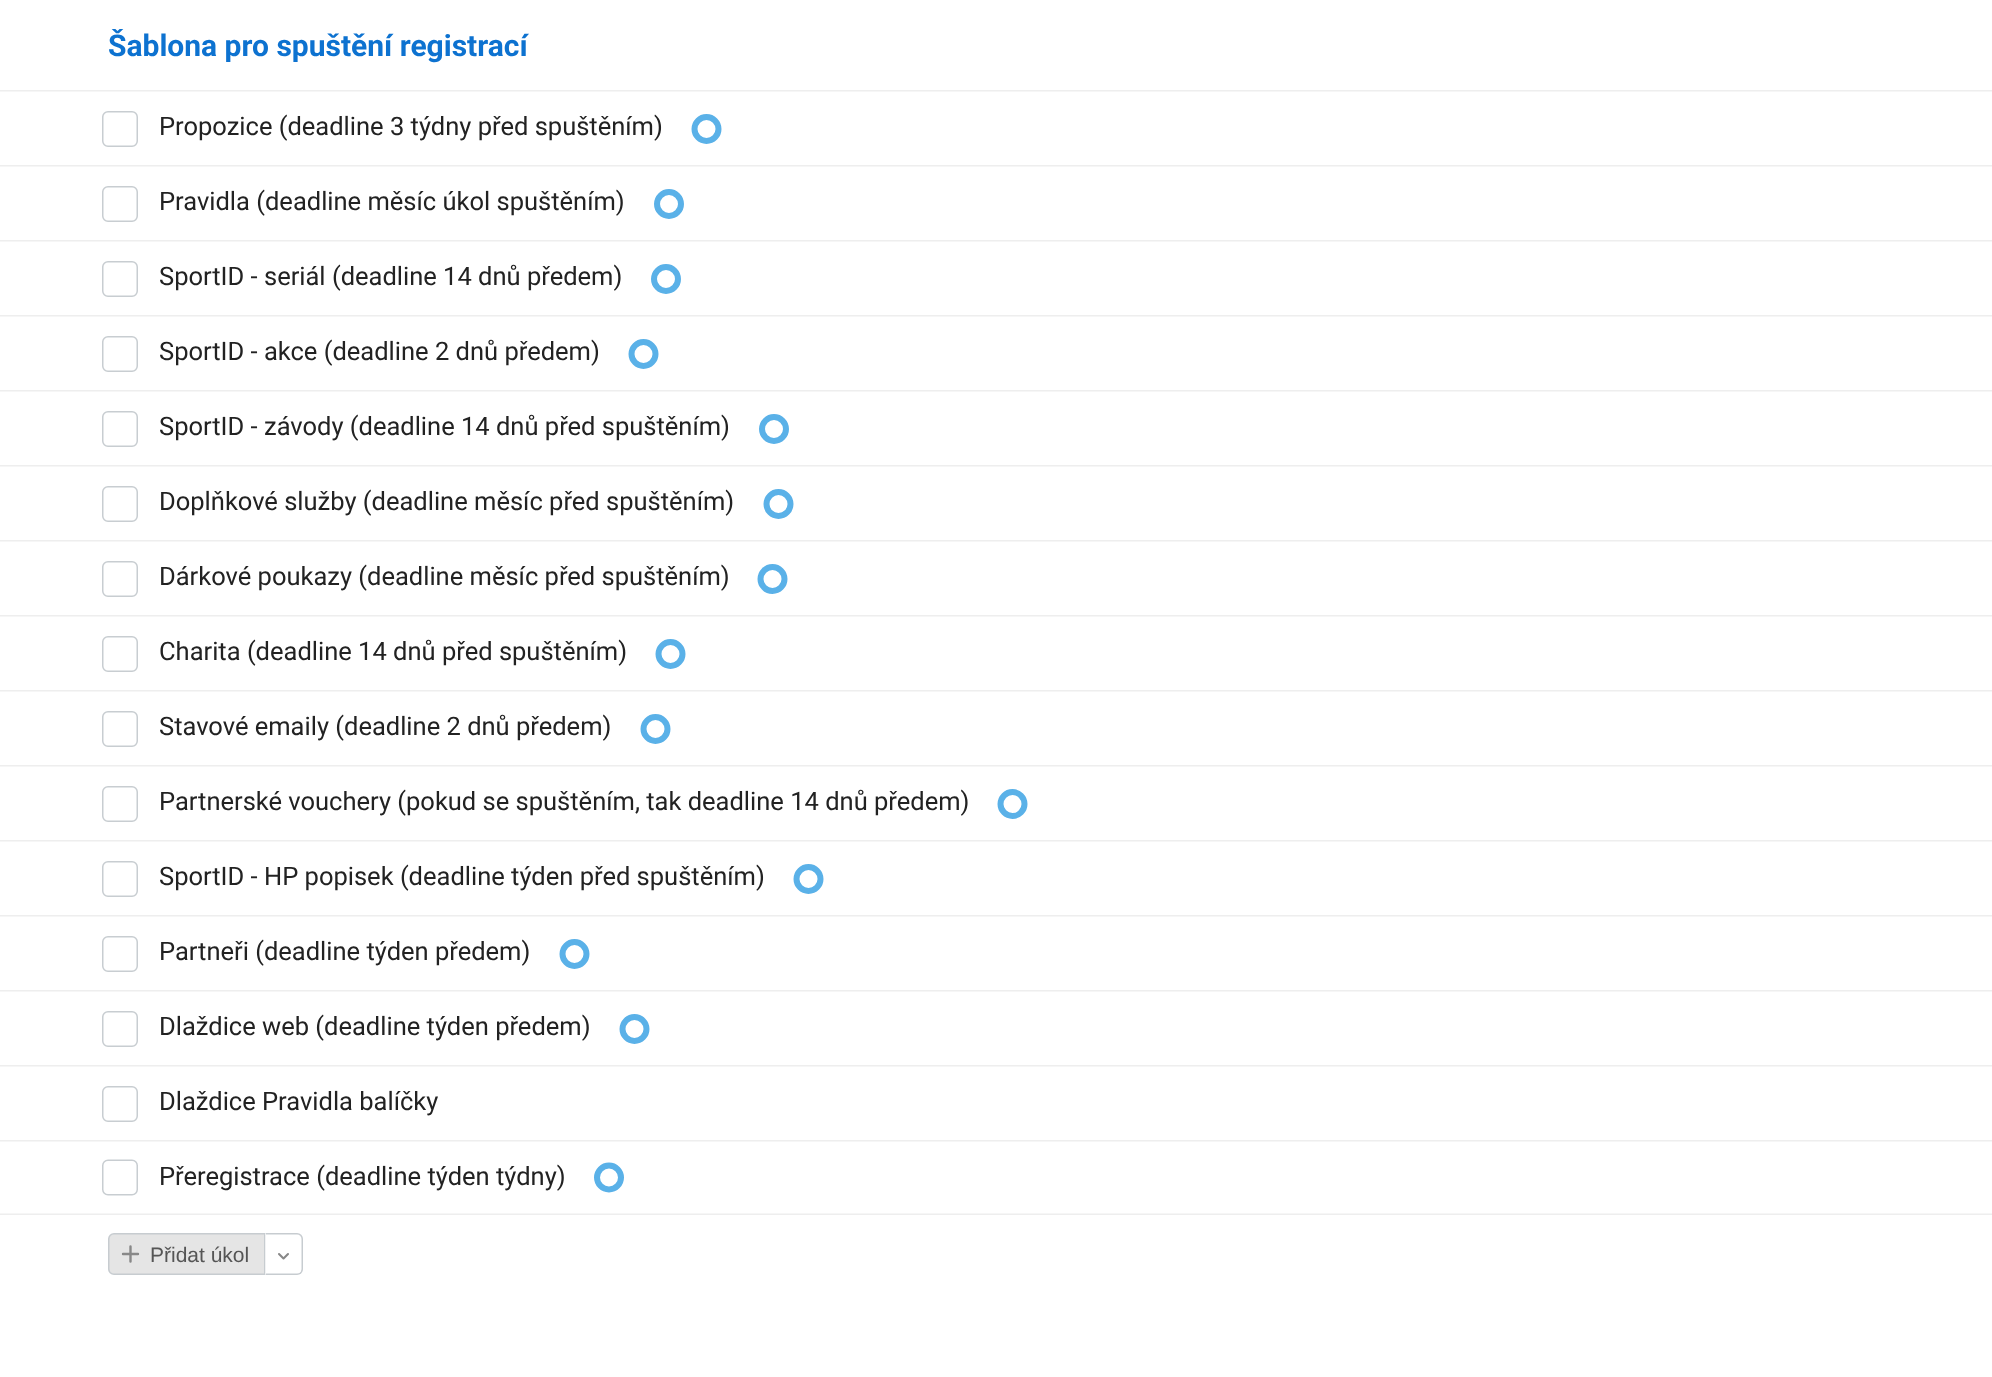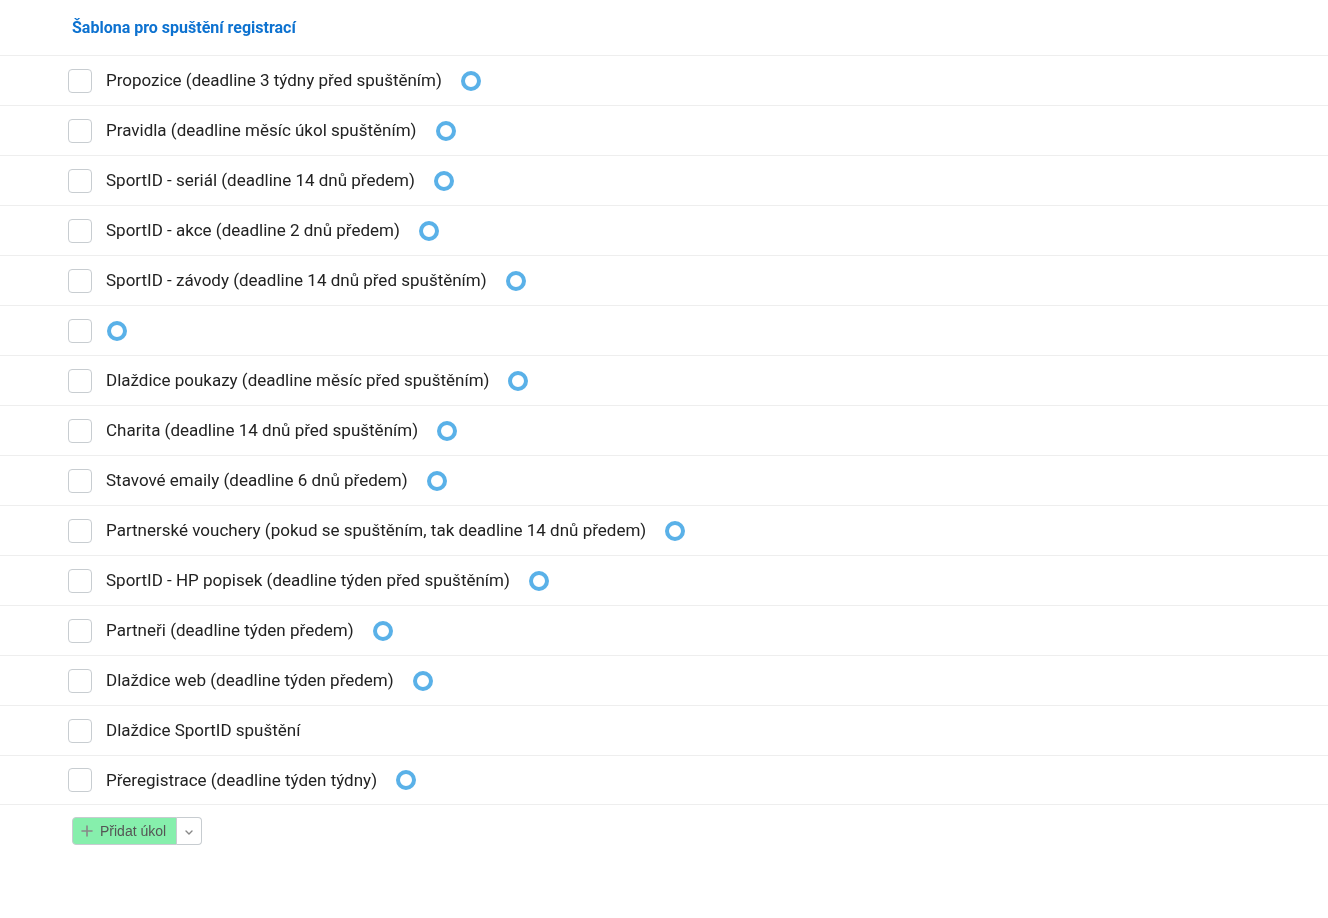--- a/index.html
+++ b/index.html
@@ -7,21 +7,21 @@
       font-family: -apple-system, BlinkMacSystemFont, "Segoe UI", Roboto, Helvetica, Arial, sans-serif;
       background: #fff;
       color: #333;
       font-size: 17px;
     }
     .container { width: 100%; }
     .header {
       padding: 18px 0 18px 72px;
       color: #0d72d0;
       font-weight: 700;
-      font-size: 16px;
+      font-size: 20px;
     }
     .task-list { width: 100%; }
     .task-row {
       display: flex;
       align-items: center;
       padding: 12px 0 12px 68px;
       border-top: 1px solid #eee;
       min-height: 50px;
     }
     .task-row:last-of-type { border-bottom: 1px solid #eee; }
@@ -53,21 +53,21 @@
     .footer {
       padding: 12px 0 0 72px;
       display: flex;
       align-items: stretch;
     }
     .btn-add {
       display: flex;
       align-items: center;
       border: 1px solid #c7ccd0;
       border-radius: 4px 0 0 4px;
-      background: #86efac;
+      background: #e5e5e5;
       padding: 5px 10px 5px 8px;
       font-size: 14px;
       color: #555;
       cursor: pointer;
     }
     .btn-add .plus-icon {
       margin-right: 7px;
       display: inline-flex;
     }
     .btn-dd {
@@ -129,47 +129,48 @@
         <div class="checkbox"></div>
         <span class="task-label">SportID - závody (deadline 14 dnů před spuštěním)</span>
         <span class="status-ring">
           <svg width="22" height="22" viewBox="0 0 22 22">
             <circle cx="11" cy="11" r="8" fill="none" stroke="#5ab1e8" stroke-width="4"></circle>
           </svg>
         </span>
       </div>
       <div class="task-row">
         <div class="checkbox"></div>
-        <span class="status-ring">
-          <svg width="22" height="22" viewBox="0 0 22 22">
-            <circle cx="11" cy="11" r="8" fill="none" stroke="#5ab1e8" stroke-width="4"></circle>
-          </svg>
-        </span>
-      </div>
-      <div class="task-row">
-        <div class="checkbox"></div>
-        <span class="task-label">Dlaždice poukazy (deadline měsíc před spuštěním)</span>
+        <span class="task-label">Doplňkové služby (deadline měsíc před spuštěním)</span>
+        <span class="status-ring">
+          <svg width="22" height="22" viewBox="0 0 22 22">
+            <circle cx="11" cy="11" r="8" fill="none" stroke="#5ab1e8" stroke-width="4"></circle>
+          </svg>
+        </span>
+      </div>
+      <div class="task-row">
+        <div class="checkbox"></div>
+        <span class="task-label">Dárkové poukazy (deadline měsíc před spuštěním)</span>
         <span class="status-ring">
           <svg width="22" height="22" viewBox="0 0 22 22">
             <circle cx="11" cy="11" r="8" fill="none" stroke="#5ab1e8" stroke-width="4"></circle>
           </svg>
         </span>
       </div>
       <div class="task-row">
         <div class="checkbox"></div>
         <span class="task-label">Charita (deadline 14 dnů před spuštěním)</span>
         <span class="status-ring">
           <svg width="22" height="22" viewBox="0 0 22 22">
             <circle cx="11" cy="11" r="8" fill="none" stroke="#5ab1e8" stroke-width="4"></circle>
           </svg>
         </span>
       </div>
       <div class="task-row">
         <div class="checkbox"></div>
-        <span class="task-label">Stavové emaily (deadline 6 dnů předem)</span>
+        <span class="task-label">Stavové emaily (deadline 2 dnů předem)</span>
         <span class="status-ring">
           <svg width="22" height="22" viewBox="0 0 22 22">
             <circle cx="11" cy="11" r="8" fill="none" stroke="#5ab1e8" stroke-width="4"></circle>
           </svg>
         </span>
       </div>
       <div class="task-row">
         <div class="checkbox"></div>
         <span class="task-label">Partnerské vouchery (pokud se spuštěním, tak deadline 14 dnů předem)</span>
         <span class="status-ring">
@@ -200,21 +201,21 @@
         <div class="checkbox"></div>
         <span class="task-label">Dlaždice web (deadline týden předem)</span>
         <span class="status-ring">
           <svg width="22" height="22" viewBox="0 0 22 22">
             <circle cx="11" cy="11" r="8" fill="none" stroke="#5ab1e8" stroke-width="4"></circle>
           </svg>
         </span>
       </div>
       <div class="task-row">
         <div class="checkbox"></div>
-        <span class="task-label">Dlaždice SportID spuštění</span>
+        <span class="task-label">Dlaždice Pravidla balíčky</span>
       </div>
       <div class="task-row">
         <div class="checkbox"></div>
         <span class="task-label">Přeregistrace (deadline týden týdny)</span>
         <span class="status-ring">
           <svg width="22" height="22" viewBox="0 0 22 22">
             <circle cx="11" cy="11" r="8" fill="none" stroke="#5ab1e8" stroke-width="4"></circle>
           </svg>
         </span>
       </div>

